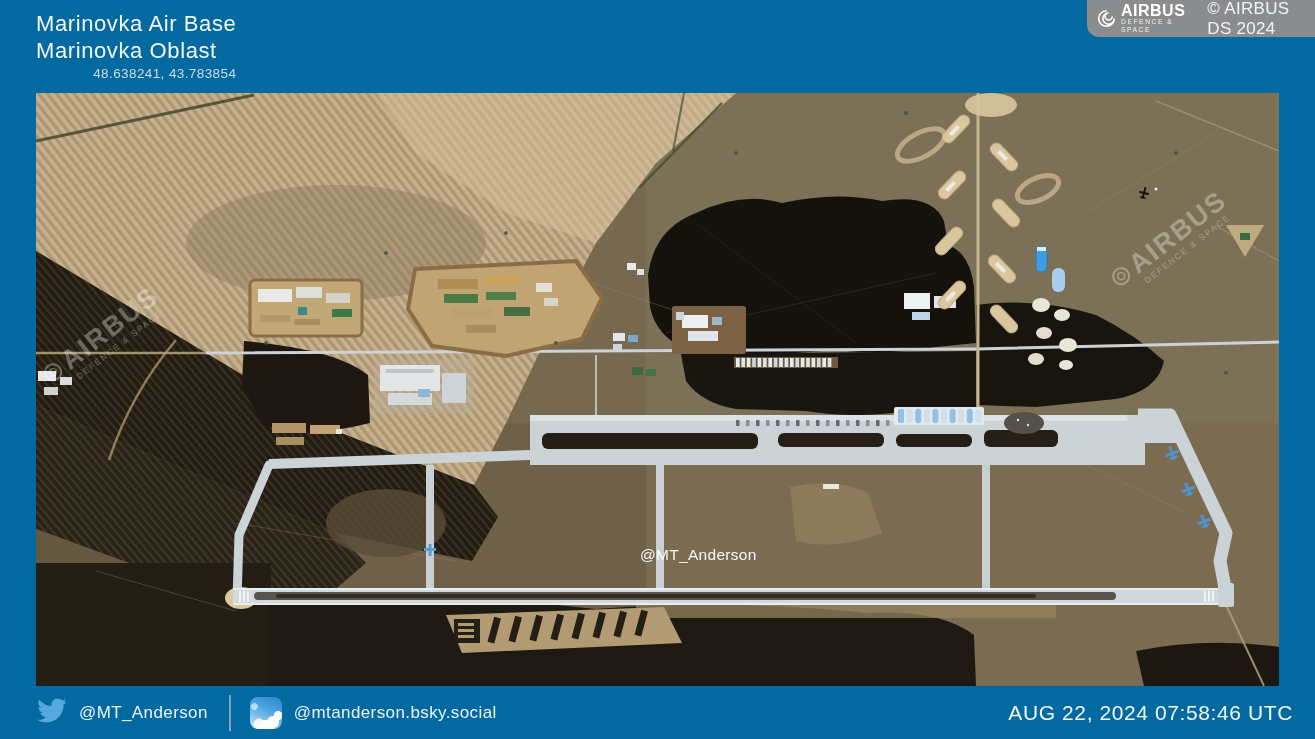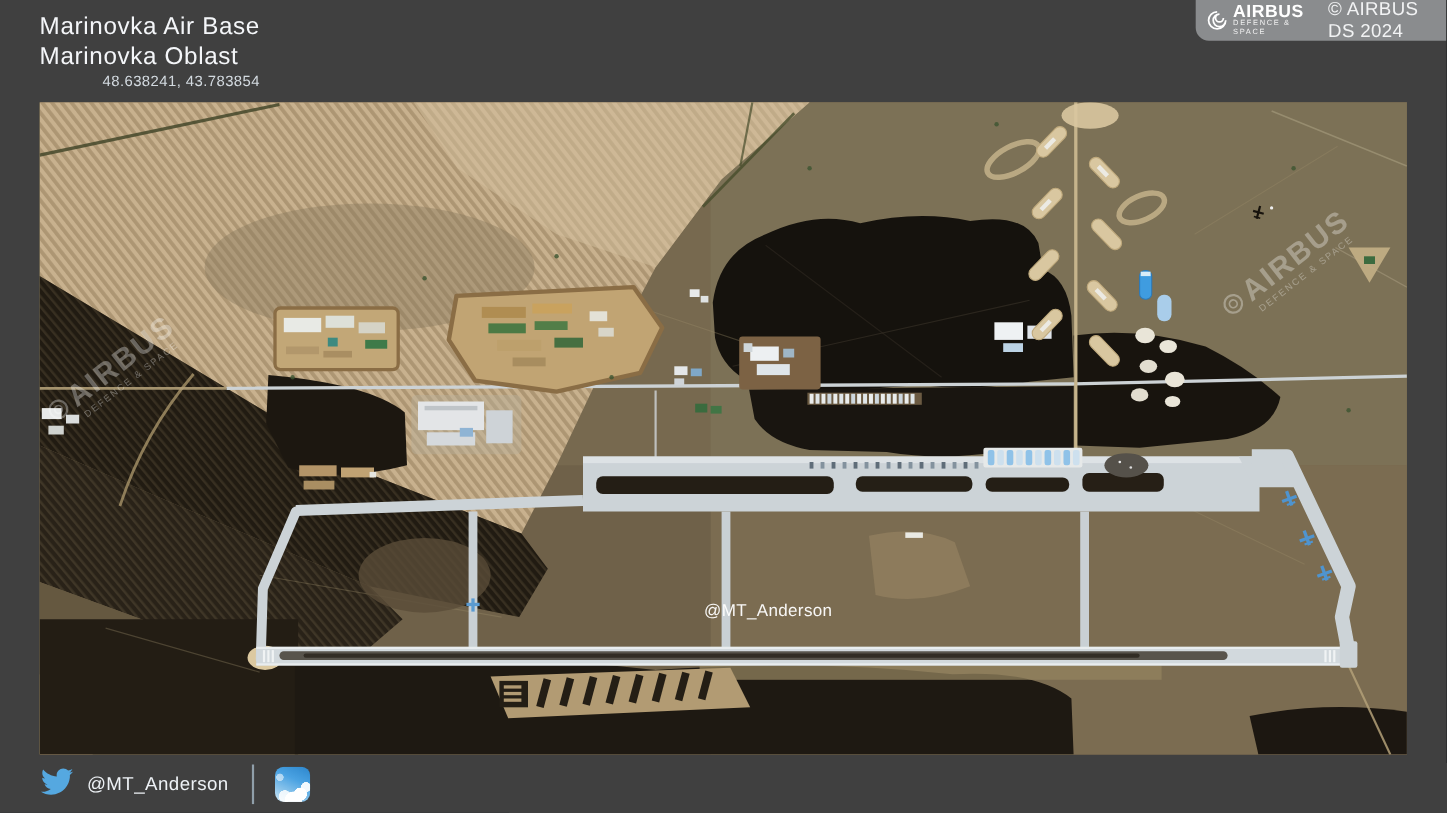--- a/index.html
+++ b/index.html
@@ -1,16 +1,16 @@
 <!DOCTYPE html>
 <html><head>
 <meta charset="utf-8">
 <style>
   html,body{margin:0;padding:0;background:#0e1621;}
-  .stage{position:relative;width:1315px;height:739px;background:#404040;overflow:hidden;
+  .stage{position:relative;width:1315px;height:739px;background:#0369a1;overflow:hidden;
          font-family:"Liberation Sans",sans-serif;}
   
   .header{position:absolute;left:36px;top:10px;color:#f2f5f8;}
   .title-line{font-size:22px;line-height:27px;font-weight:400;letter-spacing:.6px;color:#f4f6f9;}
   .coords{font-size:13.5px;letter-spacing:.4px;color:#d3dae0;margin-top:2px;text-align:right;}
   
   .credit-box{position:absolute;left:1087px;top:0;width:228px;height:37px;background:#8a8c8e;
               border-radius:0 0 0 12px;display:flex;align-items:center;padding-left:10px;box-sizing:border-box;}
   .credit-logo{display:flex;align-items:center;}
   .credit-words{display:flex;flex-direction:column;margin-left:5px;}
@@ -399,15 +399,17 @@
 
   <div class="footer">
     <span>
       <svg width="31" height="31" viewBox="0 0 24 24" fill="#55a8e0">
         <path d="M23.643 4.937c-.835.37-1.732.62-2.675.733.962-.576 1.7-1.49 2.048-2.578-.9.534-1.897.922-2.958 1.13-.85-.904-2.06-1.47-3.4-1.47-2.572 0-4.658 2.086-4.658 4.66 0 .364.042.718.12 1.06-3.873-.195-7.304-2.05-9.602-4.868-.4.69-.63 1.49-.63 2.342 0 1.616.823 3.043 2.072 3.878-.764-.025-1.482-.234-2.11-.583v.06c0 2.257 1.605 4.14 3.737 4.568-.392.106-.803.162-1.227.162-.3 0-.593-.028-.877-.082.593 1.85 2.313 3.198 4.352 3.234-1.595 1.25-3.604 1.995-5.786 1.995-.376 0-.747-.022-1.112-.065 2.062 1.323 4.51 2.093 7.14 2.093 8.57 0 13.255-7.098 13.255-13.254 0-.2-.005-.402-.014-.602.91-.658 1.7-1.477 2.323-2.41z"></path>
       </svg>
     </span>
     <span class="handle">@MT_Anderson</span>
     <span class="divider"></span>
     <span class="bsky-icon"></span>
+    <span class="handle">@mtanderson.bsky.social</span>
+    <span class="timestamp">AUG 22, 2024 07:58:46 UTC</span>
   </div>
 
 </div>
 
 </body></html>

